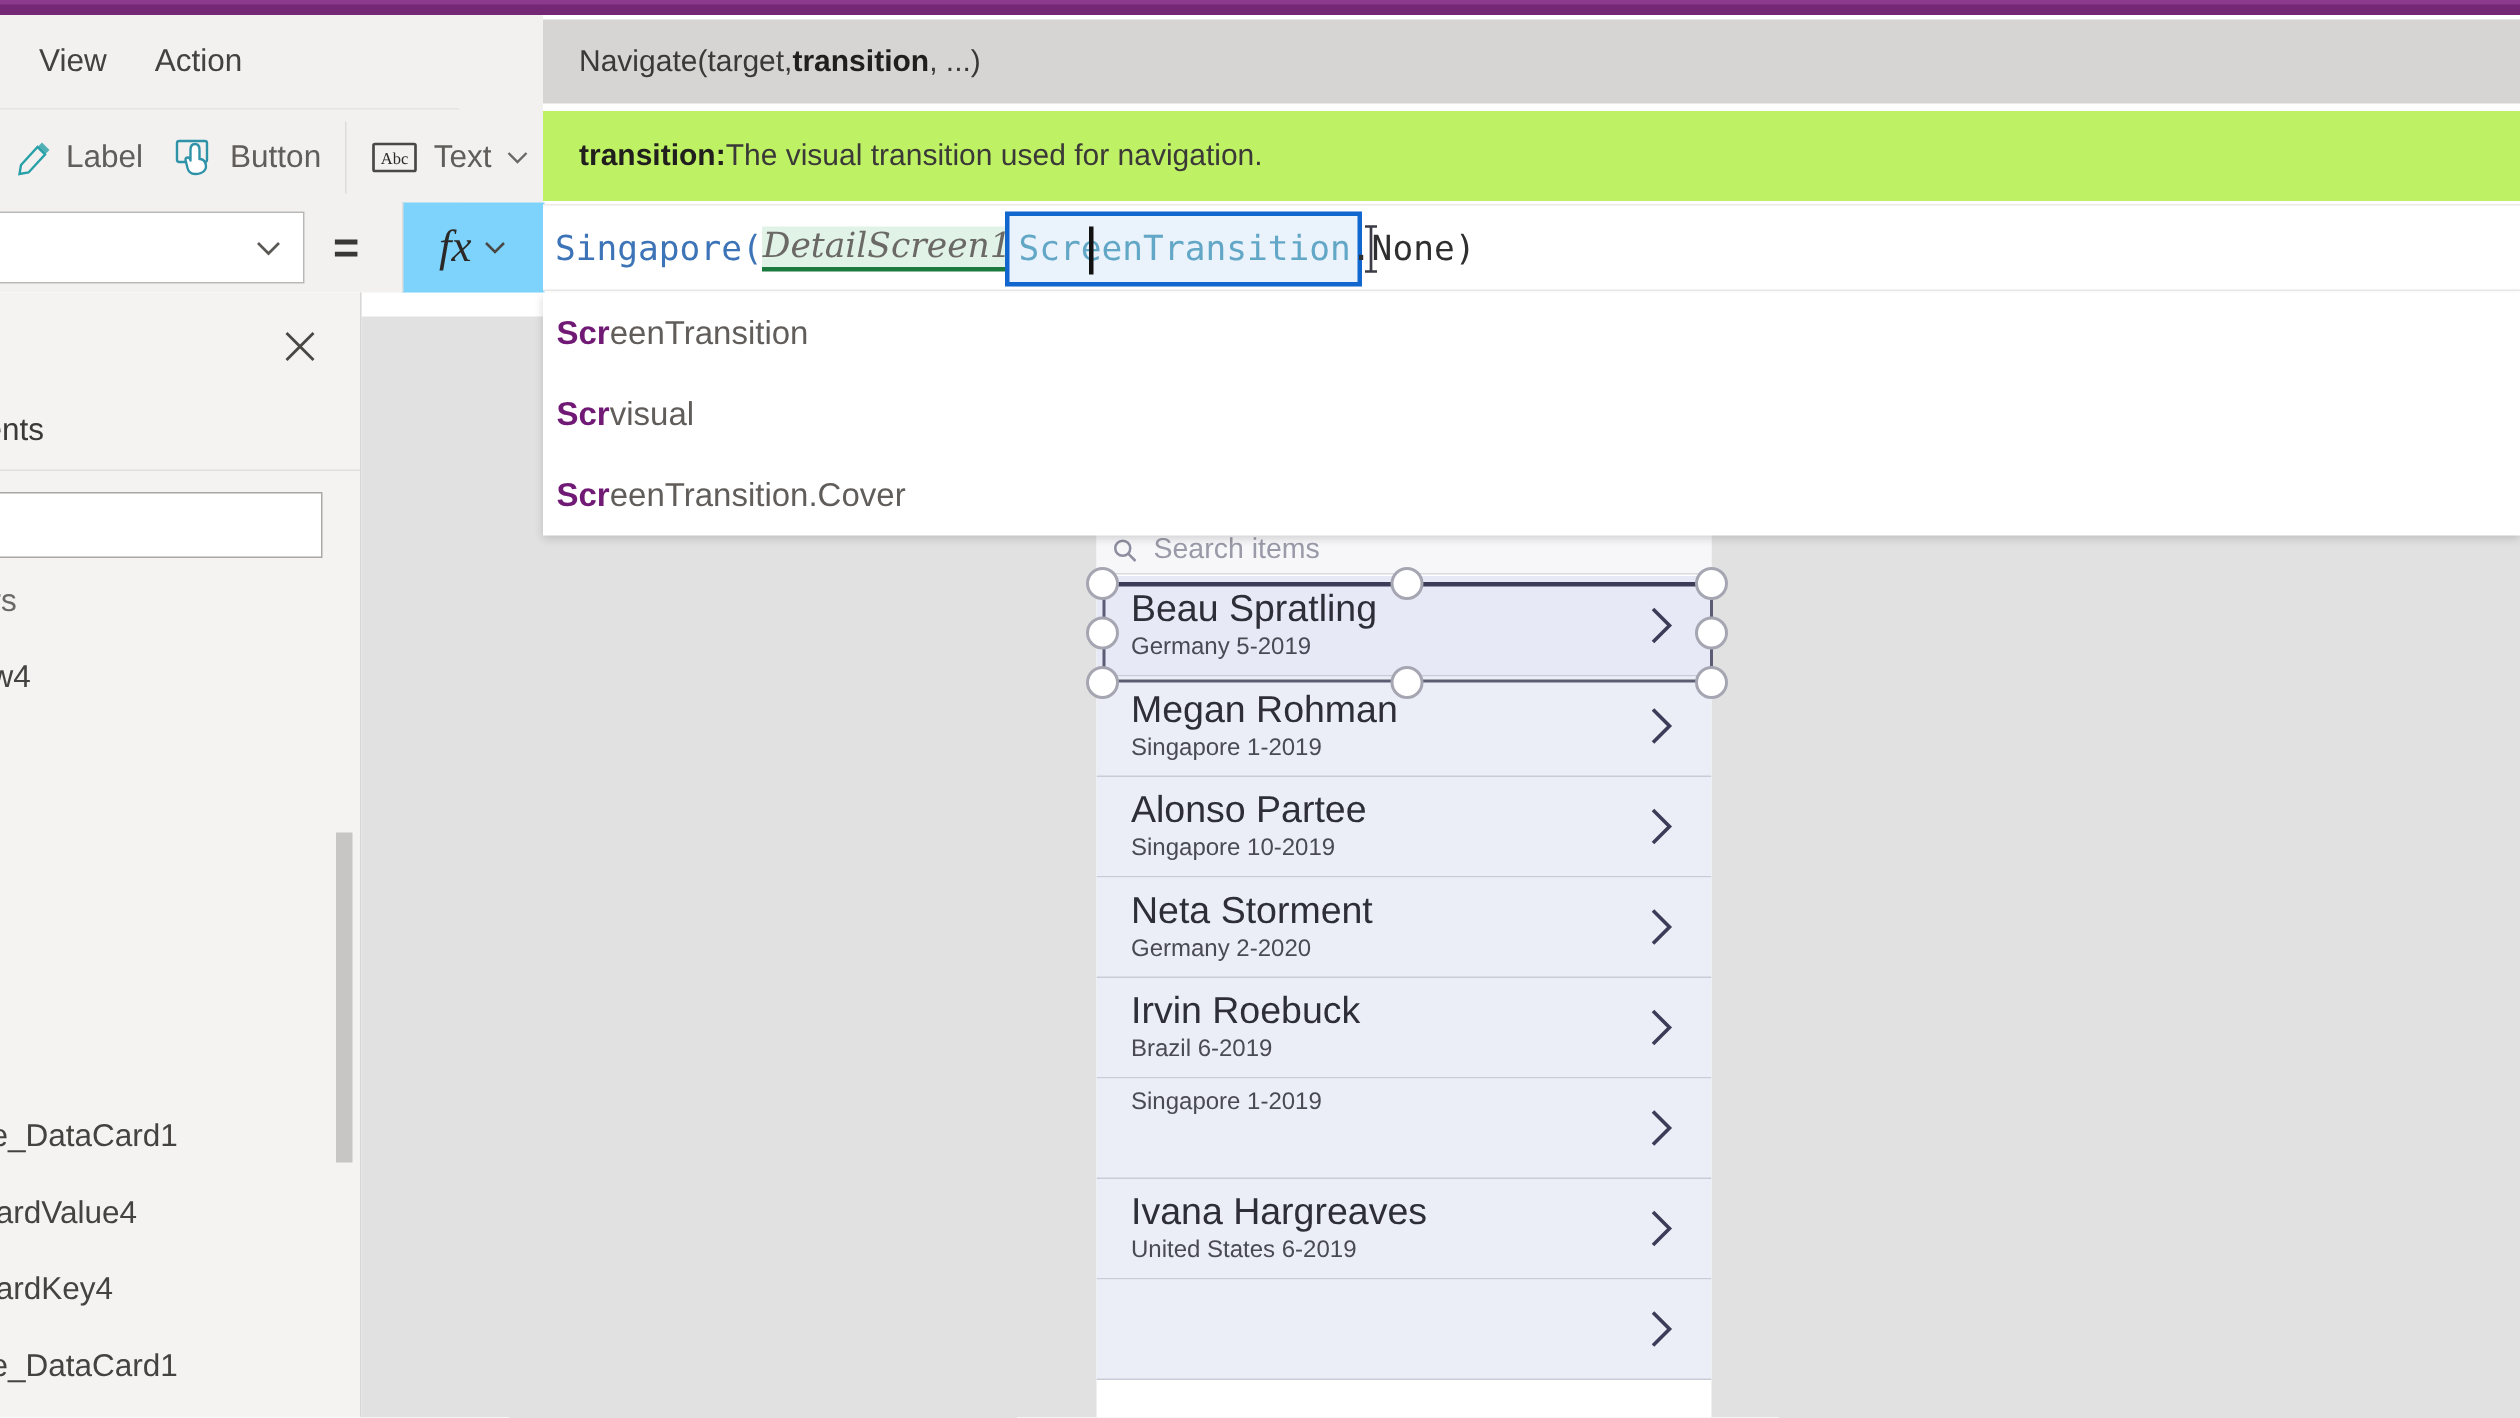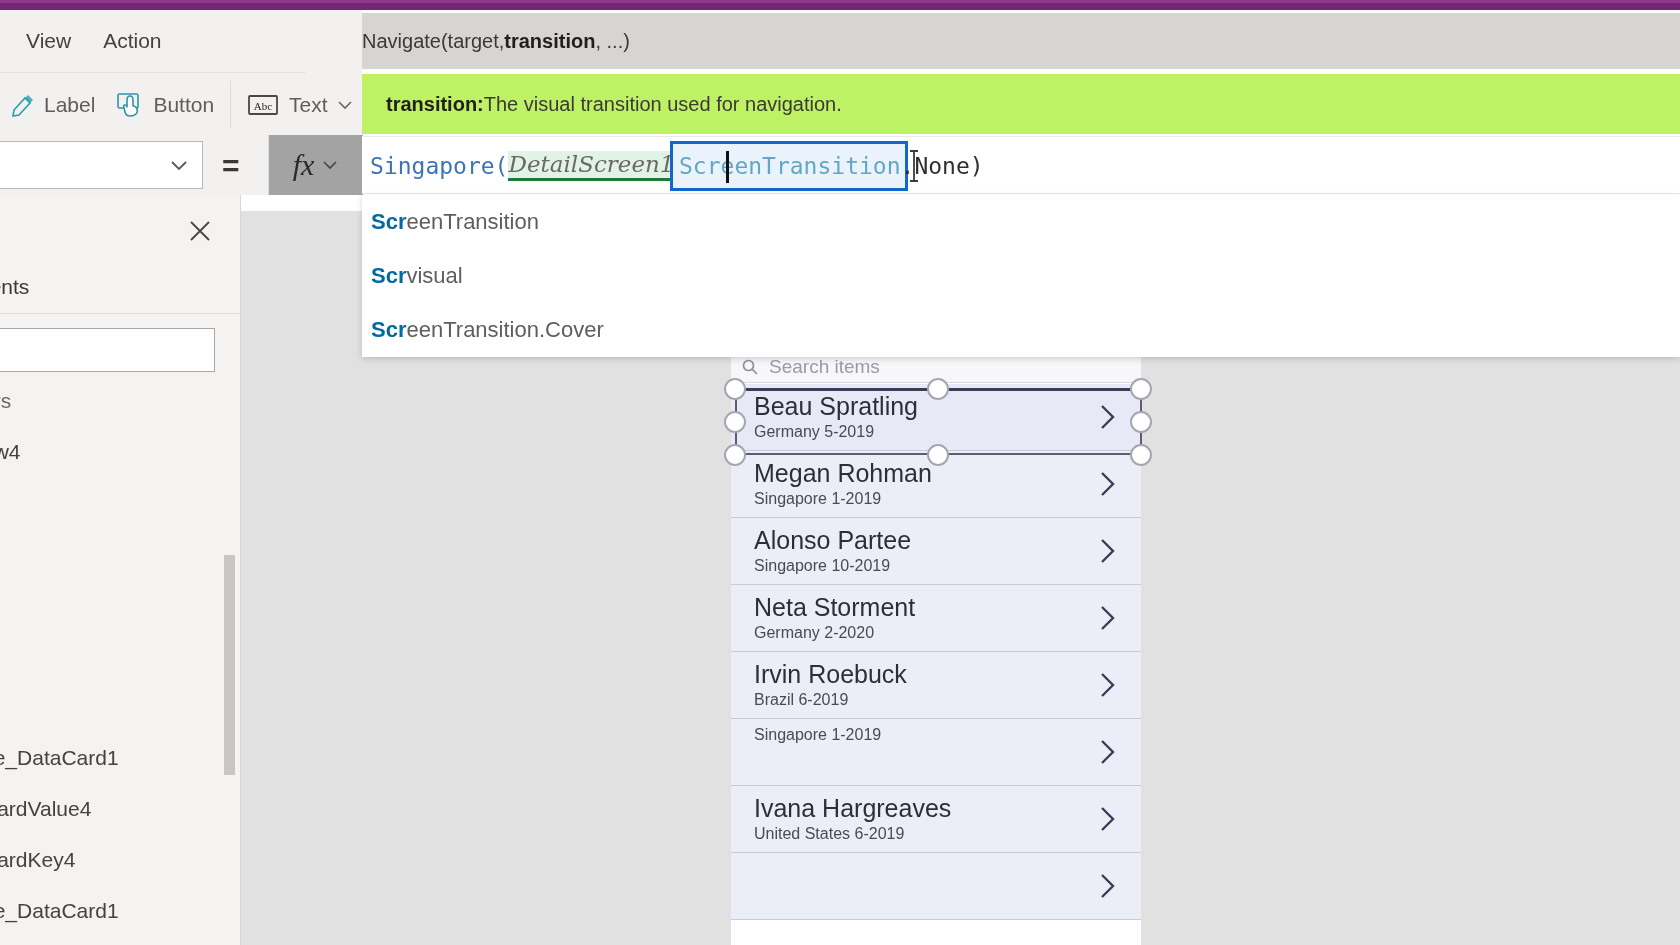--- a/index.html
+++ b/index.html
@@ -127,21 +127,21 @@
     font-weight: 700;
     color: #3a3836;
     letter-spacing: 0;
   }
   .fx-box {
     position: absolute;
     left: 268px;
     top: 0px;
     width: 94px;
     height: 60px;
-    background: #a3a3a3;
+    background: #7dd3fc;
     border-left: 1px solid #e0dedc;
     display: flex;
     align-items: center;
     justify-content: center;
     gap: 7px;
   }
   .fx-glyph {
     font-family: "Liberation Serif", serif;
     font-style: italic;
     font-size: 30px;
@@ -150,20 +150,21 @@
 
   
   .isense-sig {
     position: absolute;
     left: 362px; top: 13px;
     width: 1318px; height: 56px;
     background: #d6d5d4;
     display: flex;
     align-items: center;
     box-sizing: border-box;
+    padding-left: 24px;
     font-size: 20px;
     color: #3b3937;
   }
   .isense-desc {
     position: absolute;
     left: 362px; top: 74px;
     width: 1318px; height: 60px;
     background: #bef264;
     display: flex;
     align-items: center;
@@ -259,21 +260,21 @@
     height: 54px;
     display: flex;
     align-items: center;
     box-sizing: border-box;
     padding-left: 9px;
     font-size: 22px;
     color: #605d5a;
     cursor: default;
     white-space: nowrap;
   }
-  .ac-item .pfx { font-weight: 700; color: #0369a1; }
+  .ac-item .pfx { font-weight: 700; color: #701a75; }
 
   
   .left-panel {
     position: absolute;
     left: 0; top: 195px;
     width: 241px;
     height: 750px;
     background: #f4f3f2;
     border-right: 1px solid #d9d7d5;
     box-sizing: border-box;

